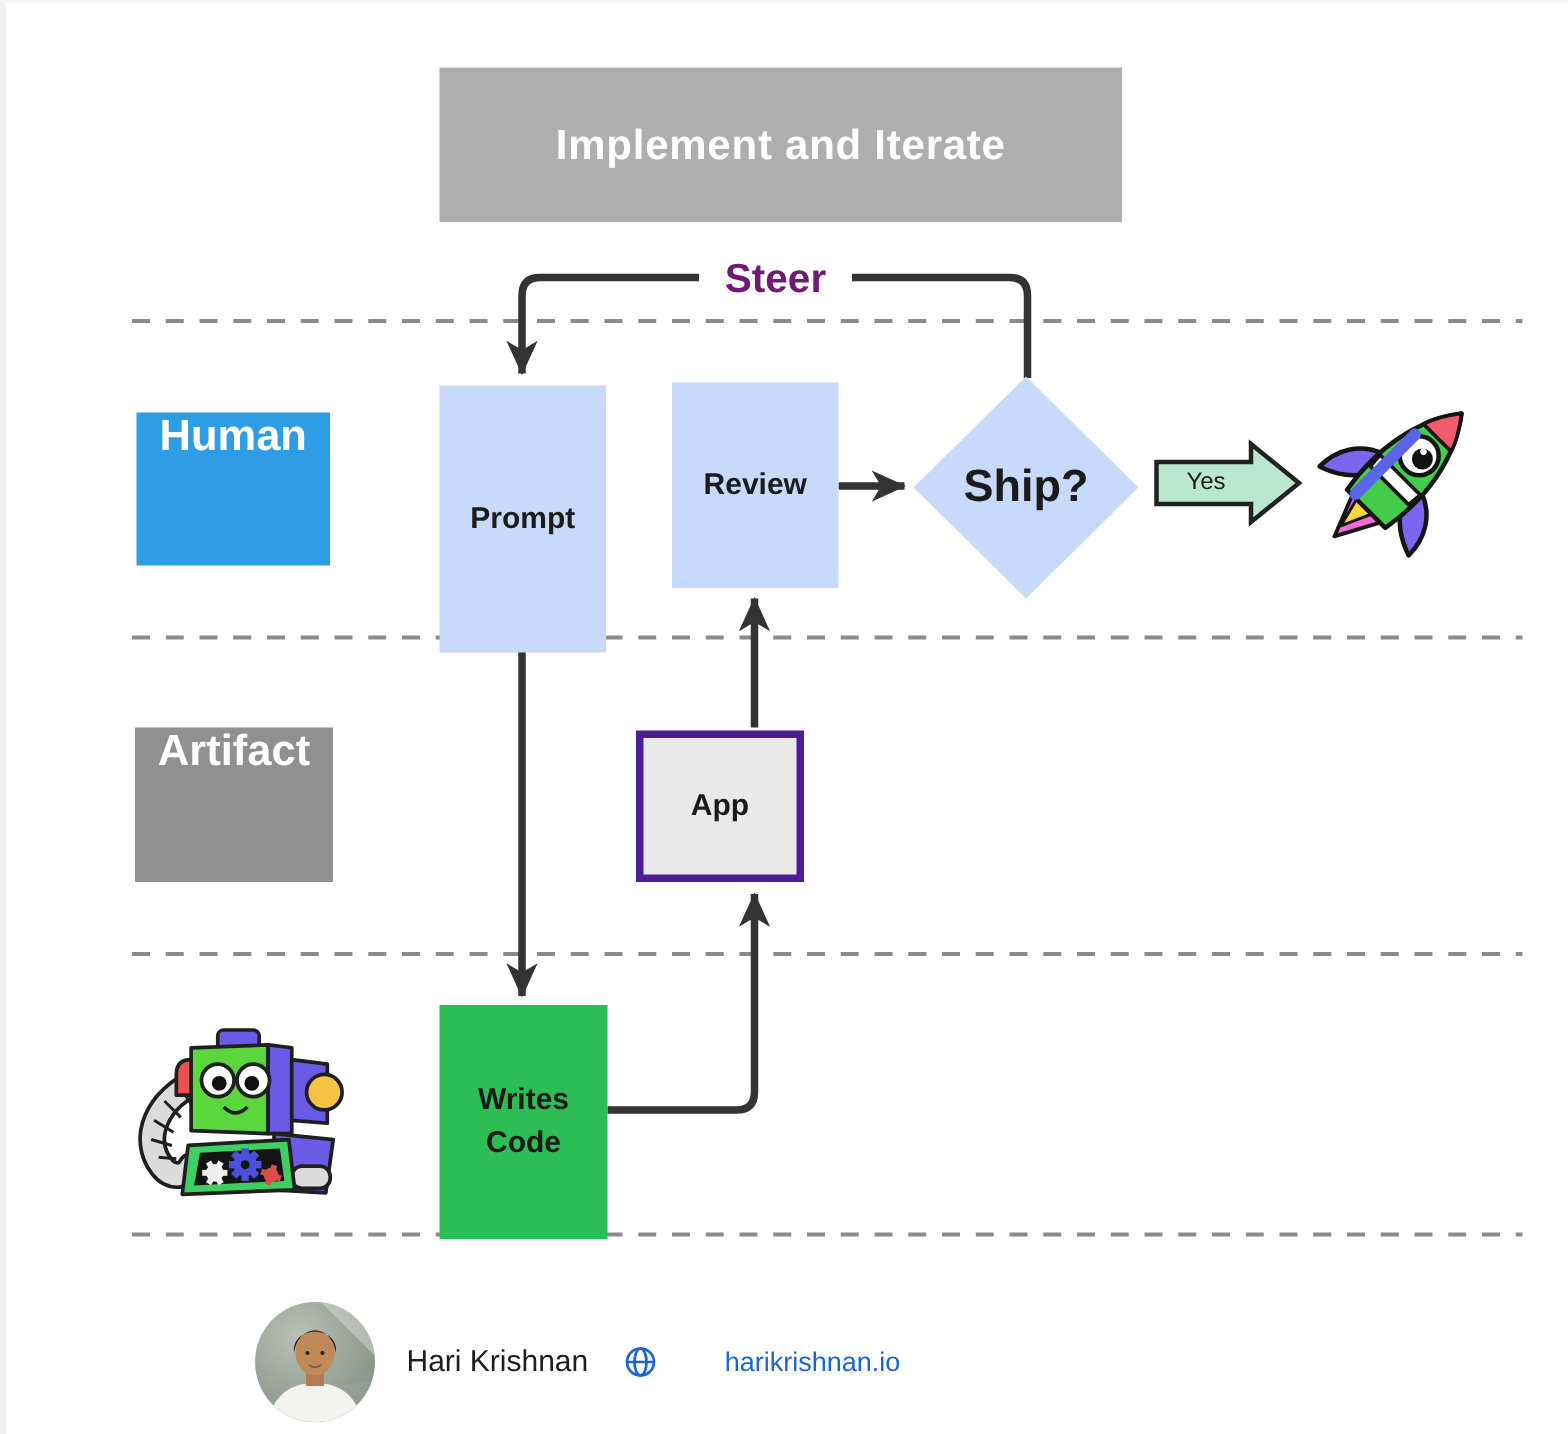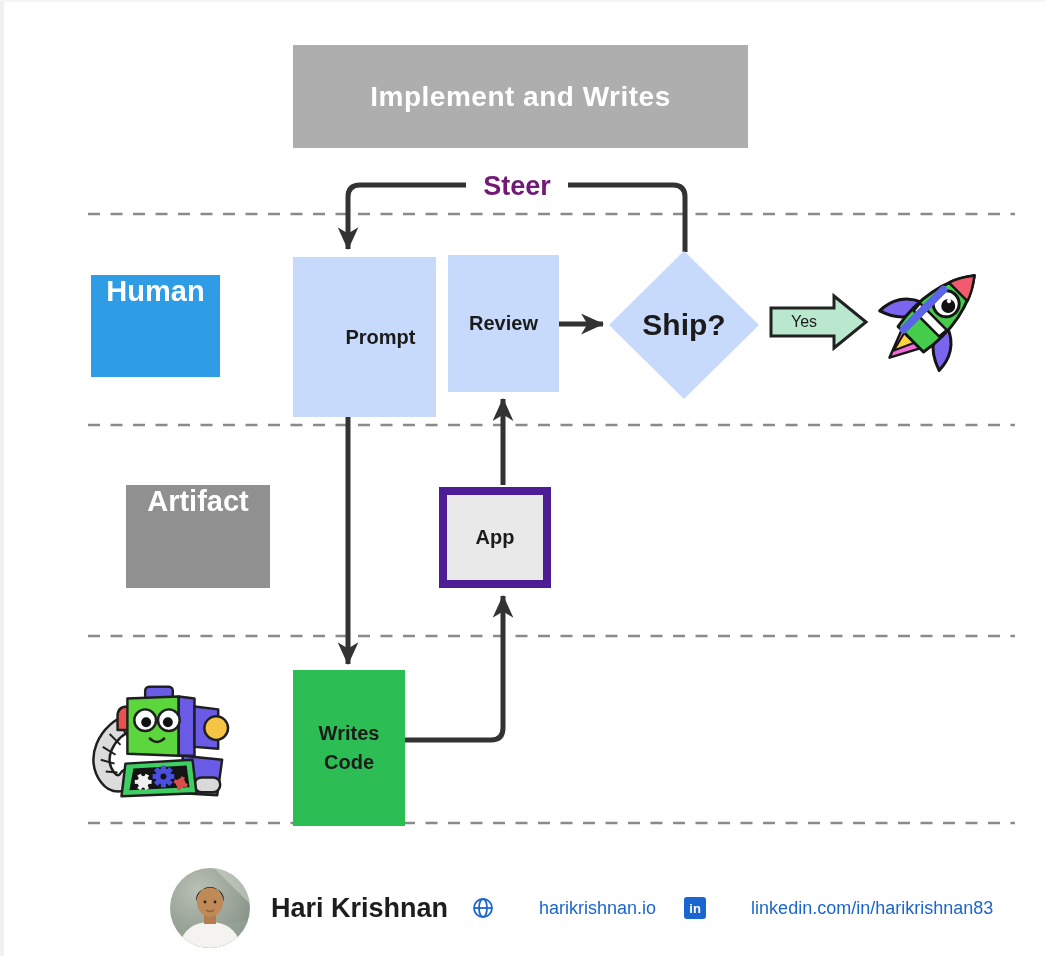--- a/index.html
+++ b/index.html
@@ -13,37 +13,37 @@
   .banner{left:293px;top:45px;width:455px;height:103px;background:#aeaeae;
           display:flex;align-items:center;justify-content:center;}
   .banner span{color:#ffffff;font-weight:bold;font-size:28px;letter-spacing:.5px;}
   
   .steer-label{left:517px;top:186px;transform:translate(-50%,-50%);
                font-size:27px;font-weight:bold;color:#701a75;white-space:nowrap;}
   
   .lane-box{display:flex;justify-content:center;color:#fff;
             font-weight:bold;font-size:29px;}
   .lane-human{left:91px;top:275px;width:129px;height:102px;background:#2e9de6;}
-  .lane-artifact{left:90px;top:485px;width:144px;height:103px;background:#909090;margin-left:36px;}
+  .lane-artifact{left:90px;top:485px;width:132px;height:103px;background:#909090;}
   
   .node{display:flex;align-items:center;justify-content:center;text-align:center;
         font-weight:bold;font-size:20px;color:#1b1b1b;}
-  .node-prompt{left:293px;top:257px;width:111px;height:160px;background:#c7dafb;padding-left:32px;}
+  .node-prompt{left:293px;top:257px;width:111px;height:178px;background:#c7dafb;}
   .node-review{left:448px;top:255px;width:111px;height:137px;background:#c7dafb;}
-  .node-app{left:439px;top:487px;width:112px;height:101px;background:#e9e9e9;
-            border:8px solid #4c1d95;box-sizing:border-box;}
+  .node-app{left:424px;top:487px;width:112px;height:101px;background:#e9e9e9;
+            border:5px solid #4c1d95;box-sizing:border-box;}
   .node-writes{left:293px;top:670px;width:112px;height:156px;background:#2dbd55;
                line-height:1.45;padding:0 18px;box-sizing:border-box;}
   .ship-label{left:684px;top:325px;transform:translate(-50%,-50%);
               font-weight:bold;font-size:30px;color:#1b1b1b;}
   .yes-label{left:804px;top:322px;transform:translate(-50%,-50%);
              font-size:16px;color:#1b1b1b;}
   
   .footer{left:170px;top:868px;height:80px;display:flex;align-items:center;}
-  .footer .name{font-size:27px;font-weight:bold;color:#1d1d1f;margin-left:21px;}
+  .footer .name{font-size:20px;font-weight:normal;color:#1d1d1f;margin-left:21px;}
   .flink{display:flex;align-items:center;color:#1a66d0;text-decoration:none;font-size:18px;gap:38px;}
   .flink .txt{margin-left:7px;}
   .website{margin-left:24px;}
   .linkedin{margin-left:28px;}
   .li-badge{width:22px;height:22px;border-radius:3px;background:#1a66d0;color:#fff;
             display:flex;align-items:center;justify-content:center;
             font-size:13px;font-weight:bold;line-height:1;}
   svg{display:block;}
 </style>
 </head>
@@ -74,21 +74,21 @@
     <path d="M503,485 L503,399" marker-end="url(#arrow)"></path>
     <path d="M559,324 L603,324" marker-end="url(#arrow)"></path>
   </g>
 
   <polygon points="684,251 759,325 684,399 609,325" fill="#c7dafb"></polygon>
 
   <polygon points="771,308 834,308 834,296 866,322 834,348 834,336 771,336" fill="#b9e8cf" stroke="#222222" stroke-width="3"></polygon>
 </svg>
 
 <div class="abs banner">
-  <span>Implement and Writes</span>
+  <span>Implement and Iterate</span>
 </div>
 
 <div class="abs steer-label">Steer</div>
 
 <div class="abs lane-box lane-human">
   <span>Human</span>
 </div>
 <div class="abs lane-box lane-artifact">
   <span>Artifact</span>
 </div>
@@ -203,19 +203,13 @@
   <a class="flink website" href="#">
     <svg width="22" height="22" viewBox="0 0 22 22">
       <g fill="none" stroke="#1a66d0" stroke-width="1.8">
         <circle cx="11" cy="11" r="9"></circle>
         <ellipse cx="11" cy="11" rx="4" ry="9"></ellipse>
         <line x1="2" y1="11" x2="20" y2="11"></line>
       </g>
     </svg>
     <span class="txt">harikrishnan.io</span>
   </a>
-  <a class="flink linkedin" href="#">
-    <span class="li-badge">
-      <span>in</span>
-    </span>
-    <span class="txt">linkedin.com/in/harikrishnan83</span>
-  </a>
 </div>
 
 </body></html>

